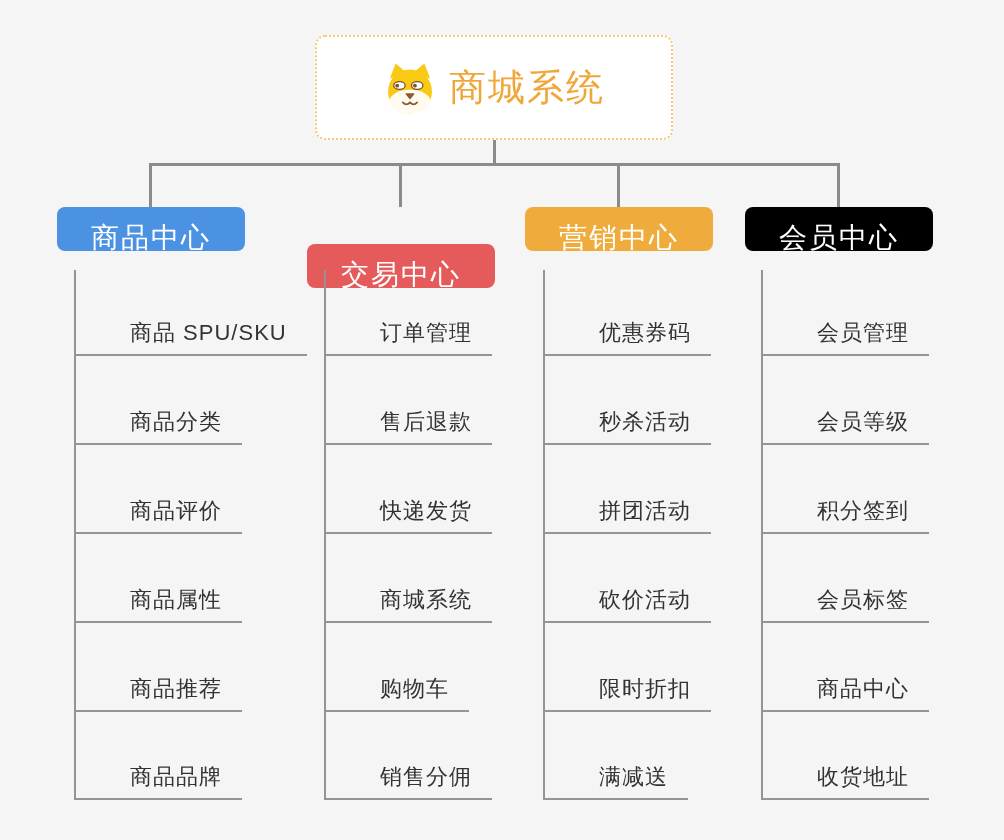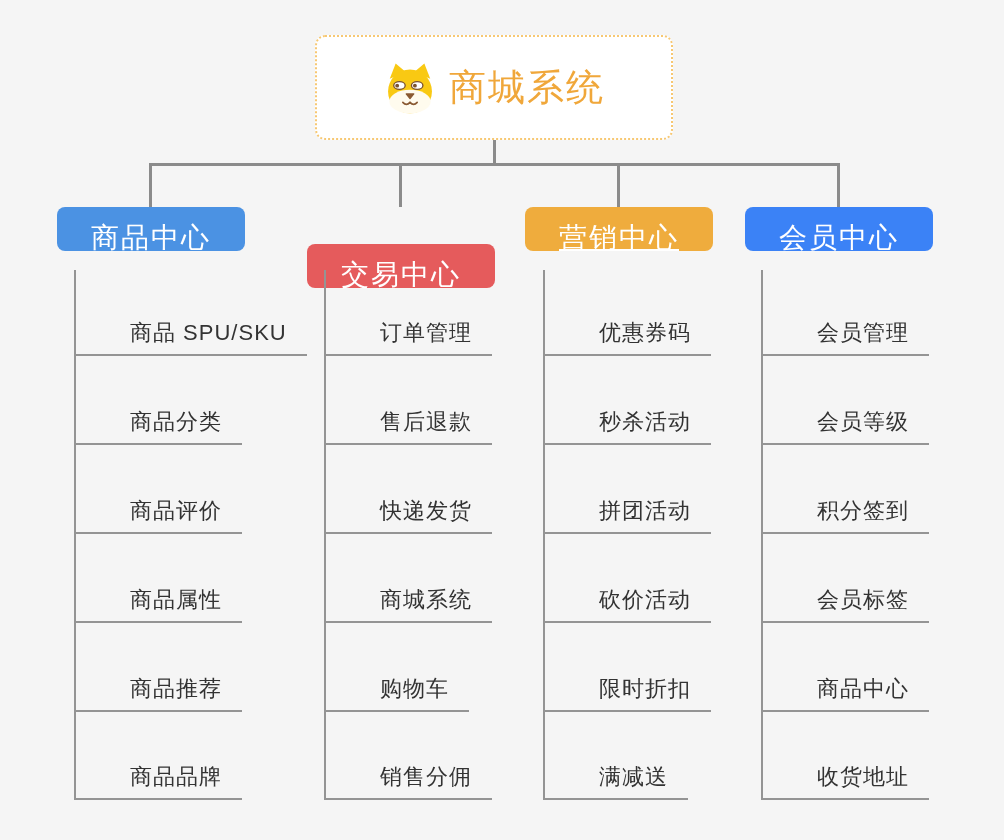--- a/index.html
+++ b/index.html
@@ -60,22 +60,22 @@
 
 <div class="line v" style="left:493px;top:140px;height:26px;"></div>
 <div class="line h" style="left:150px;top:163px;width:689px;"></div>
 <div class="line v" style="left:149px;top:163px;height:44px;"></div>
 <div class="line v" style="left:399px;top:163px;height:44px;"></div>
 <div class="line v" style="left:617px;top:163px;height:44px;"></div>
 <div class="line v" style="left:837px;top:163px;height:44px;"></div>
 
 <div class="branch-box" style="left: 57px; background-color: rgb(75, 146, 227);">商品中心</div>
 <div class="branch-box" style="left: 307px; background-color: rgb(229, 91, 92); margin-top: 37px;">交易中心</div>
-<div class="branch-box" style="left: 525px; background-color: rgb(239, 172, 61); text-decoration: underline;">营销中心</div>
-<div class="branch-box" style="left: 745px; background-color: #3b82f6;">会员中心</div>
+<div class="branch-box" style="left: 525px; background-color: rgb(239, 172, 61);">营销中心</div>
+<div class="branch-box" style="left: 745px; background-color: #000000;">会员中心</div>
 
 <div class="col" style="left:74px;">
   <div class="trunk"></div>
   <div class="leaf t1">商品 SPU/SKU</div>
   <div class="leaf t2">商品分类</div>
   <div class="leaf t3">商品评价</div>
   <div class="leaf t4">商品属性</div>
   <div class="leaf t5">商品推荐</div>
   <div class="leaf t6">商品品牌</div>
 </div>

